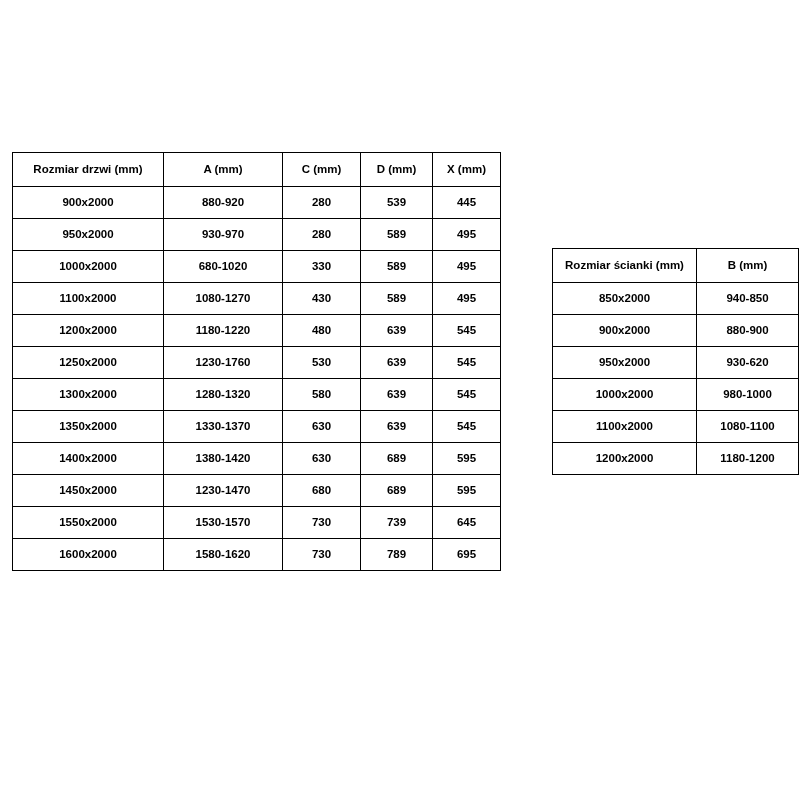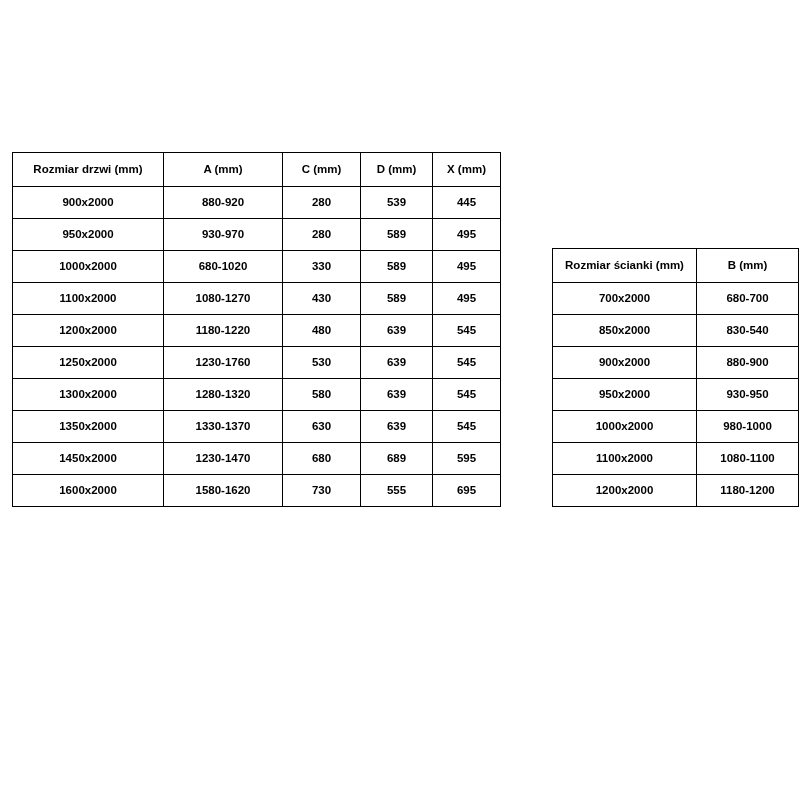--- a/index.html
+++ b/index.html
@@ -14,21 +14,21 @@
     color: #000000;
     position: relative;
     overflow: hidden;
   }
   .tables-wrap {
     position: absolute;
     top: 152px;
     left: 0;
     width: 800px;
     display: flex;
-    align-items: flex-end;
+    align-items: center;
     justify-content: flex-start;
   }
   .table-block {
     flex: none;
   }
   .table-left { margin-left: 12px; }
   .table-right { margin-left: 51px; }
 
   table {
     border-collapse: collapse;
@@ -135,65 +135,75 @@
           <td>545</td>
         </tr>
         <tr>
           <td>1350x2000</td>
           <td>1330-1370</td>
           <td>630</td>
           <td>639</td>
           <td>545</td>
         </tr>
         <tr>
+          <td>1400x2000</td>
+          <td>1380-1420</td>
+          <td>630</td>
+          <td>689</td>
+          <td>595</td>
+        </tr>
+        <tr>
           <td>1450x2000</td>
           <td>1230-1470</td>
           <td>680</td>
           <td>689</td>
           <td>595</td>
         </tr>
         <tr>
+          <td>1550x2000</td>
+          <td>1530-1570</td>
+          <td>730</td>
+          <td>739</td>
+          <td>645</td>
+        </tr>
+        <tr>
           <td>1600x2000</td>
           <td>1580-1620</td>
           <td>730</td>
-          <td>555</td>
+          <td>789</td>
           <td>695</td>
         </tr>
       </tbody>
     </table>
   </div>
 
   <div class="table-block table-right">
     <table>
       <colgroup>
         <col class="r0">
           <col class="r1">
       </colgroup>
       <thead>
         <tr>
           <th>Rozmiar ścianki (mm)</th>
           <th>B (mm)</th>
         </tr>
       </thead>
       <tbody>
         <tr>
-          <td>700x2000</td>
-          <td>680-700</td>
-        </tr>
-        <tr>
           <td>850x2000</td>
-          <td>830-540</td>
+          <td>940-850</td>
         </tr>
         <tr>
           <td>900x2000</td>
           <td>880-900</td>
         </tr>
         <tr>
           <td>950x2000</td>
-          <td>930-950</td>
+          <td>930-620</td>
         </tr>
         <tr>
           <td>1000x2000</td>
           <td>980-1000</td>
         </tr>
         <tr>
           <td>1100x2000</td>
           <td>1080-1100</td>
         </tr>
         <tr>

